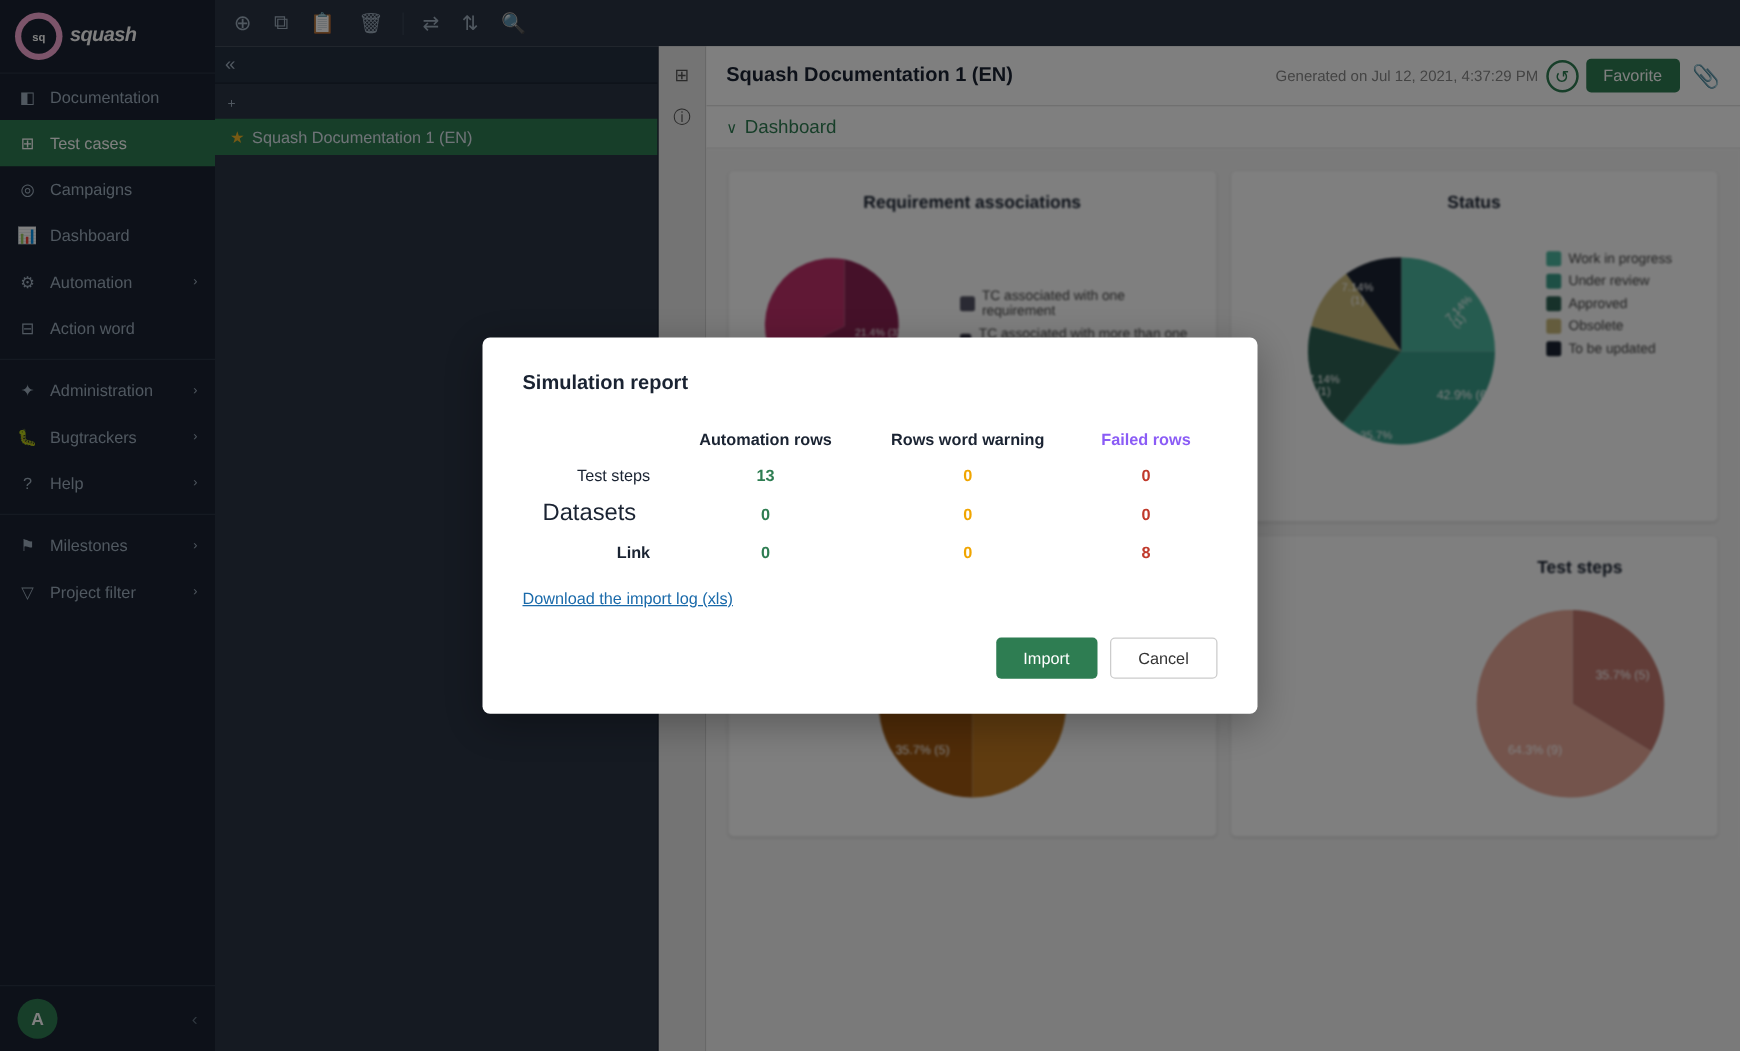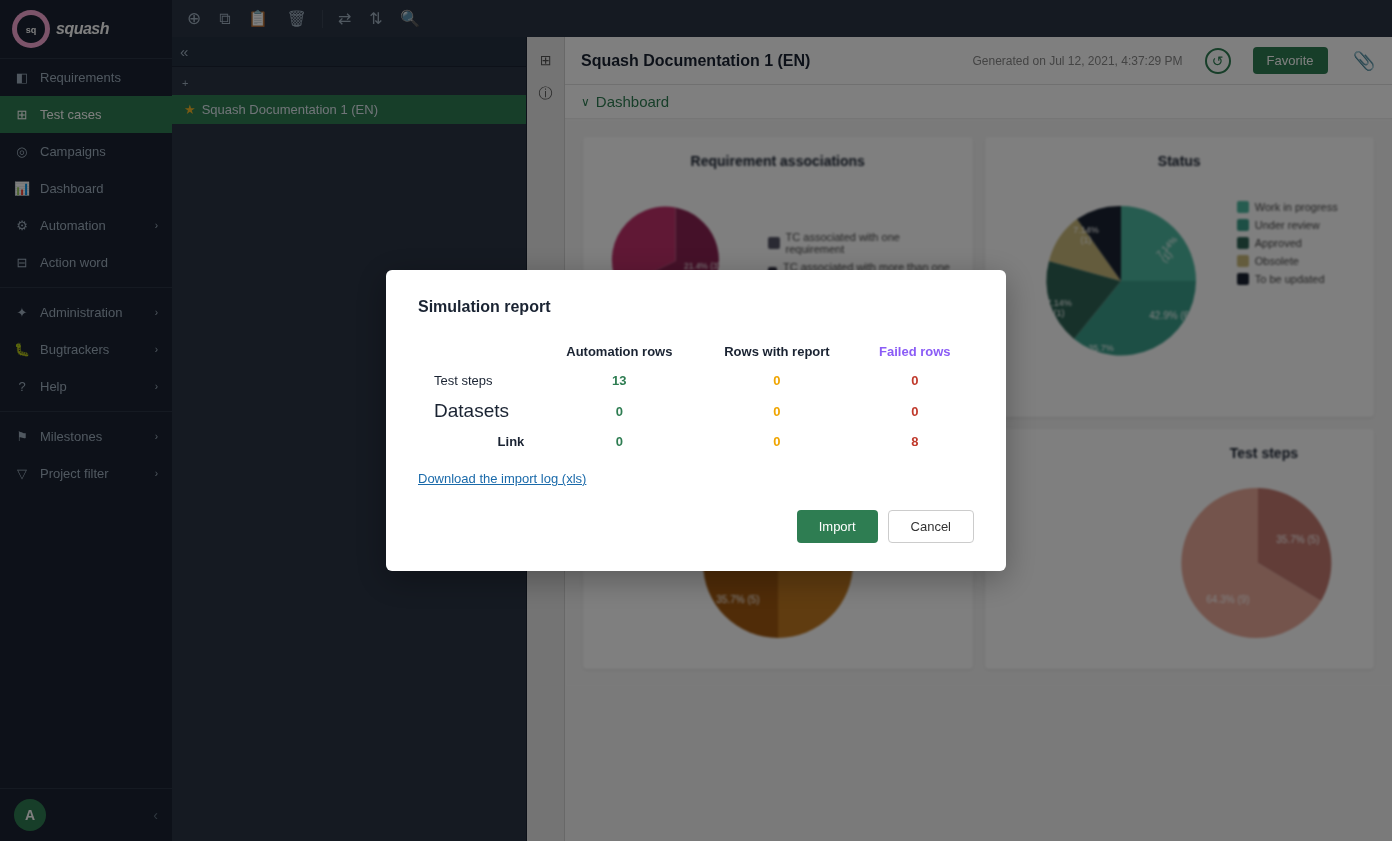--- a/index.html
+++ b/index.html
@@ -27,21 +27,21 @@
             <text x="16" y="20" text-anchor="middle" fill="white" font-size="9" font-weight="bold">sq</text>
           </svg>
         </div>
         <span style="color:white; font-size:16px; font-weight:bold; font-style:italic; letter-spacing:-0.5px;">squash</span>
       </div>
     </div>
 
     <div style="flex:1; overflow-y:auto;">
       <div style="display:flex; align-items:center; gap:10px; padding:11px 14px; color:#a0b0c0; cursor:pointer; font-size:13px;">
         <span style="width:16px; text-align:center;">◧</span>
-        <span>Requirements</span>
+        <span>Documentation</span>
       </div>
       <div style="display:flex; align-items:center; gap:10px; padding:11px 14px; color:white; cursor:pointer; font-size:13px; background:#2e7d52;">
         <span style="width:16px; text-align:center;">⊞</span>
         <span>Test cases</span>
       </div>
       <div style="display:flex; align-items:center; gap:10px; padding:11px 14px; color:#a0b0c0; cursor:pointer; font-size:13px;">
         <span style="width:16px; text-align:center;">◎</span>
         <span>Campaigns</span>
       </div>
       <div style="display:flex; align-items:center; gap:10px; padding:11px 14px; color:#a0b0c0; cursor:pointer; font-size:13px;">
@@ -133,21 +133,21 @@
         <button style="width:30px; height:30px; background:none; border:none; cursor:pointer; display:flex; align-items:center; justify-content:center; color:#555; font-size:14px; border-radius:4px;">⊞</button>
         <button style="width:30px; height:30px; background:none; border:none; cursor:pointer; display:flex; align-items:center; justify-content:center; color:#555; font-size:14px; border-radius:4px;">ⓘ</button>
       </div>
 
       <div style="flex:1; background:#f5f5f5; overflow-y:auto; position:relative;">
 
         <div style="display:flex; align-items:center; justify-content:space-between; padding:10px 16px; background:white; border-bottom:1px solid #e0e0e0; position:relative;">
           <div style="display:flex; align-items:center; gap:10px;">
             <span style="font-size:16px; font-weight:600; color:#1a2332;">Squash Documentation 1 (EN)</span>
           </div>
-          <div style="display:flex; align-items:center; gap:22px;">
+          <div style="display:flex; align-items:center; gap:6px;">
             <span style="color:#888; font-size:12px;">Generated on Jul 12, 2021, 4:37:29 PM</span>
             <button style="width:26px; height:26px; border-radius:50%; border:2px solid #2e7d52; background:none; color:#2e7d52; cursor:pointer; font-size:14px; display:flex; align-items:center; justify-content:center;">↺</button>
             <button style="background:#2e7d52; color:white; border:none; padding:6px 14px; border-radius:4px; cursor:pointer; font-size:13px; font-weight:500;">
               <span>Favorite</span>
             </button>
             <span style="color:#2e7d52; font-size:18px; margin-left:4px;">📎</span>
           </div>
         </div>
 
         <div style="display:flex; align-items:center; gap:6px; padding:8px 16px; font-size:15px; color:#2e7d52; font-weight:500; cursor:pointer; background:white; border-bottom:1px solid #e8e8e8;">
@@ -259,29 +259,29 @@
 
 <div class="overlay">
   <div style="background:white; border-radius:6px; padding:28px 32px; width:620px; box-shadow:0 8px 32px rgba(0,0,0,0.3);">
     <h2 style="font-size:16px; font-weight:600; color:#1a2332; margin-bottom:20px;">Simulation report</h2>
 
     <table style="width:100%; border-collapse:collapse; margin-bottom:16px;">
       <thead>
         <tr>
           <th style="font-weight:600; font-size:13px; color:#1a2332; padding:8px 16px; text-align:left;"></th>
           <th style="font-weight:600; font-size:13px; color:#1a2332; padding:8px 16px; text-align:center;">Automation rows</th>
-          <th style="font-weight:600; font-size:13px; color:#1a2332; padding:8px 16px; text-align:center;">Rows with report</th>
+          <th style="font-weight:600; font-size:13px; color:#1a2332; padding:8px 16px; text-align:center;">Rows word warning</th>
           <th style="font-weight:600; font-size:13px; color:#8b5cf6; padding:8px 16px; text-align:center;">Failed rows</th>
         </tr>
       </thead>
       <tbody>
 
 
         <tr>
-          <td style="padding:6px 16px; text-align:left; font-weight:500; color:#1a2332; font-size:13px;">Test steps</td>
+          <td style="padding:6px 16px; text-align:right; font-weight:500; color:#1a2332; font-size:13px;">Test steps</td>
           <td style="padding:6px 16px; text-align:center; font-size:13px; font-weight:600; color:#2e7d52;">13</td>
           <td style="padding:6px 16px; text-align:center; font-size:13px; font-weight:600; color:#f0a500;">0</td>
           <td style="padding:6px 16px; text-align:center; font-size:13px; font-weight:600; color:#c0392b;">0</td>
         </tr>
 
 
         <tr>
           <td style="padding:6px 16px; text-align:left; font-weight:500; color:#1a2332; font-size:19px;">Datasets</td>
           <td style="padding:6px 16px; text-align:center; font-size:13px; font-weight:600; color:#2e7d52;">0</td>
           <td style="padding:6px 16px; text-align:center; font-size:13px; font-weight:600; color:#f0a500;">0</td>

